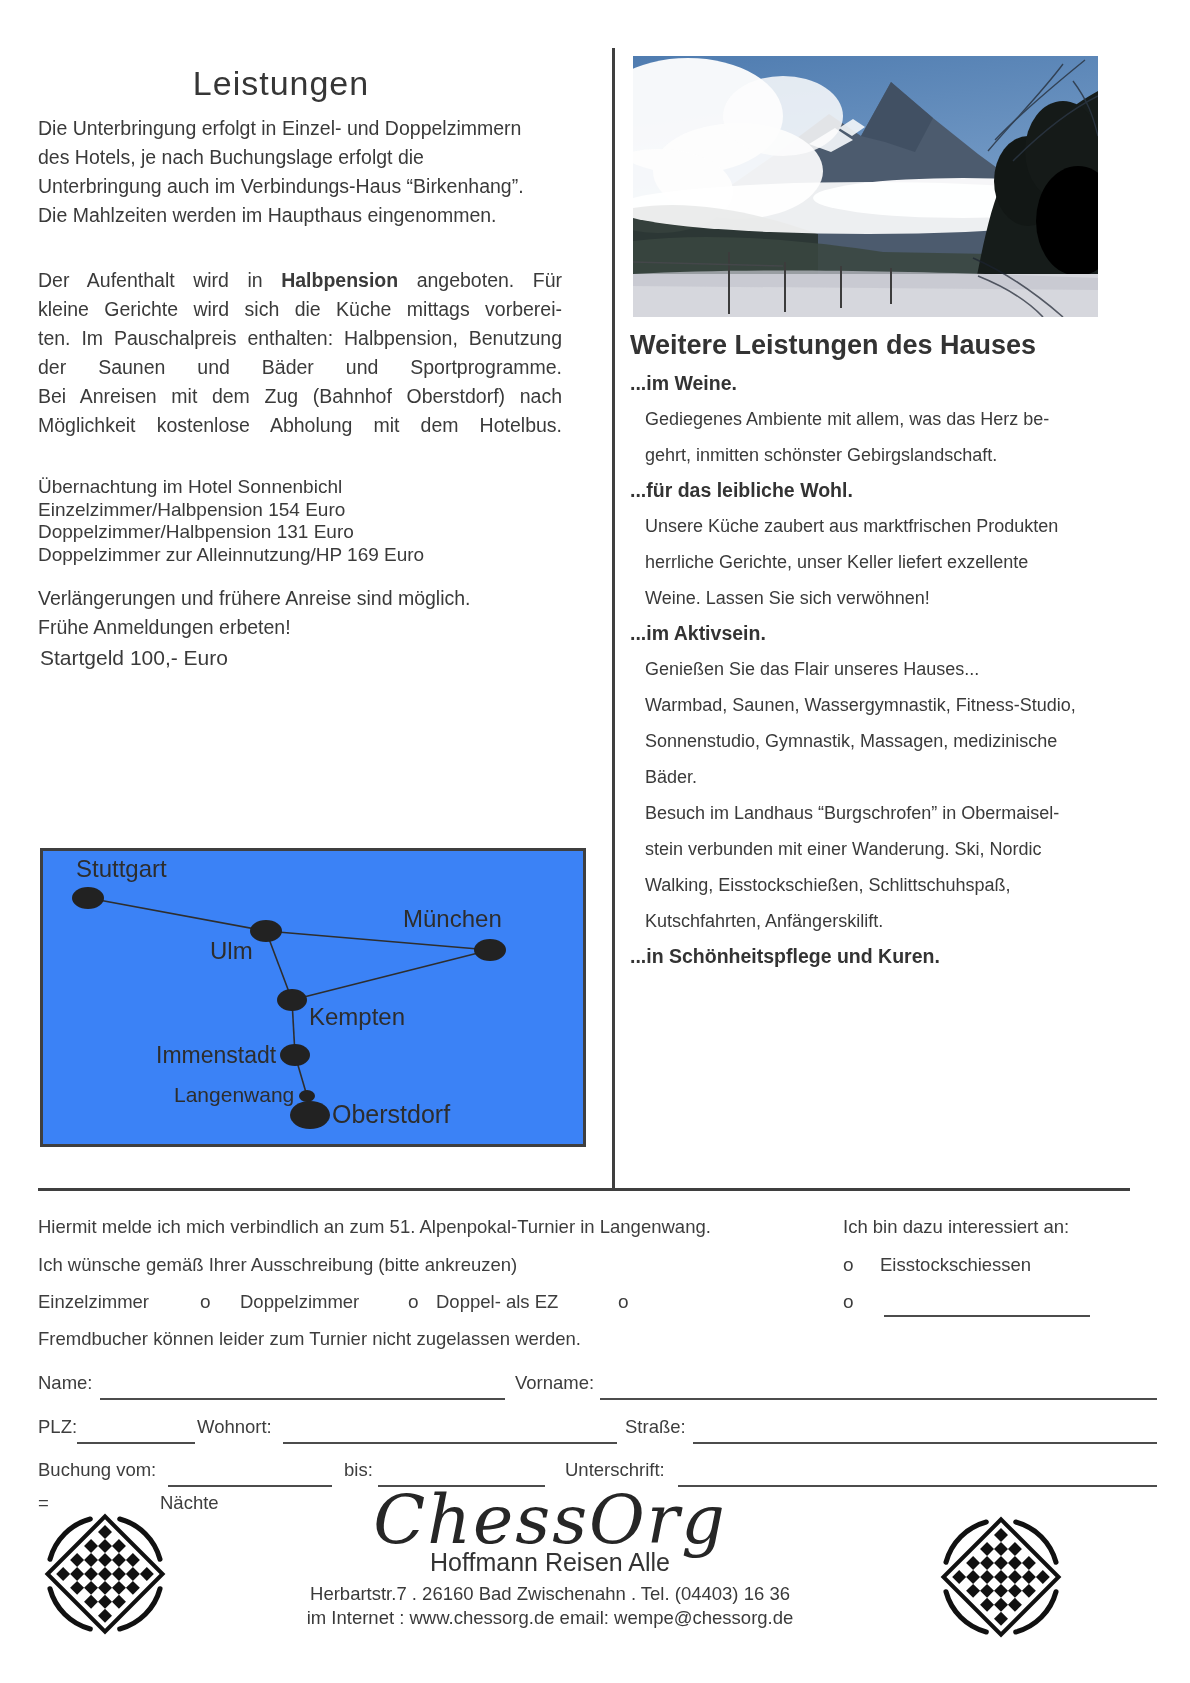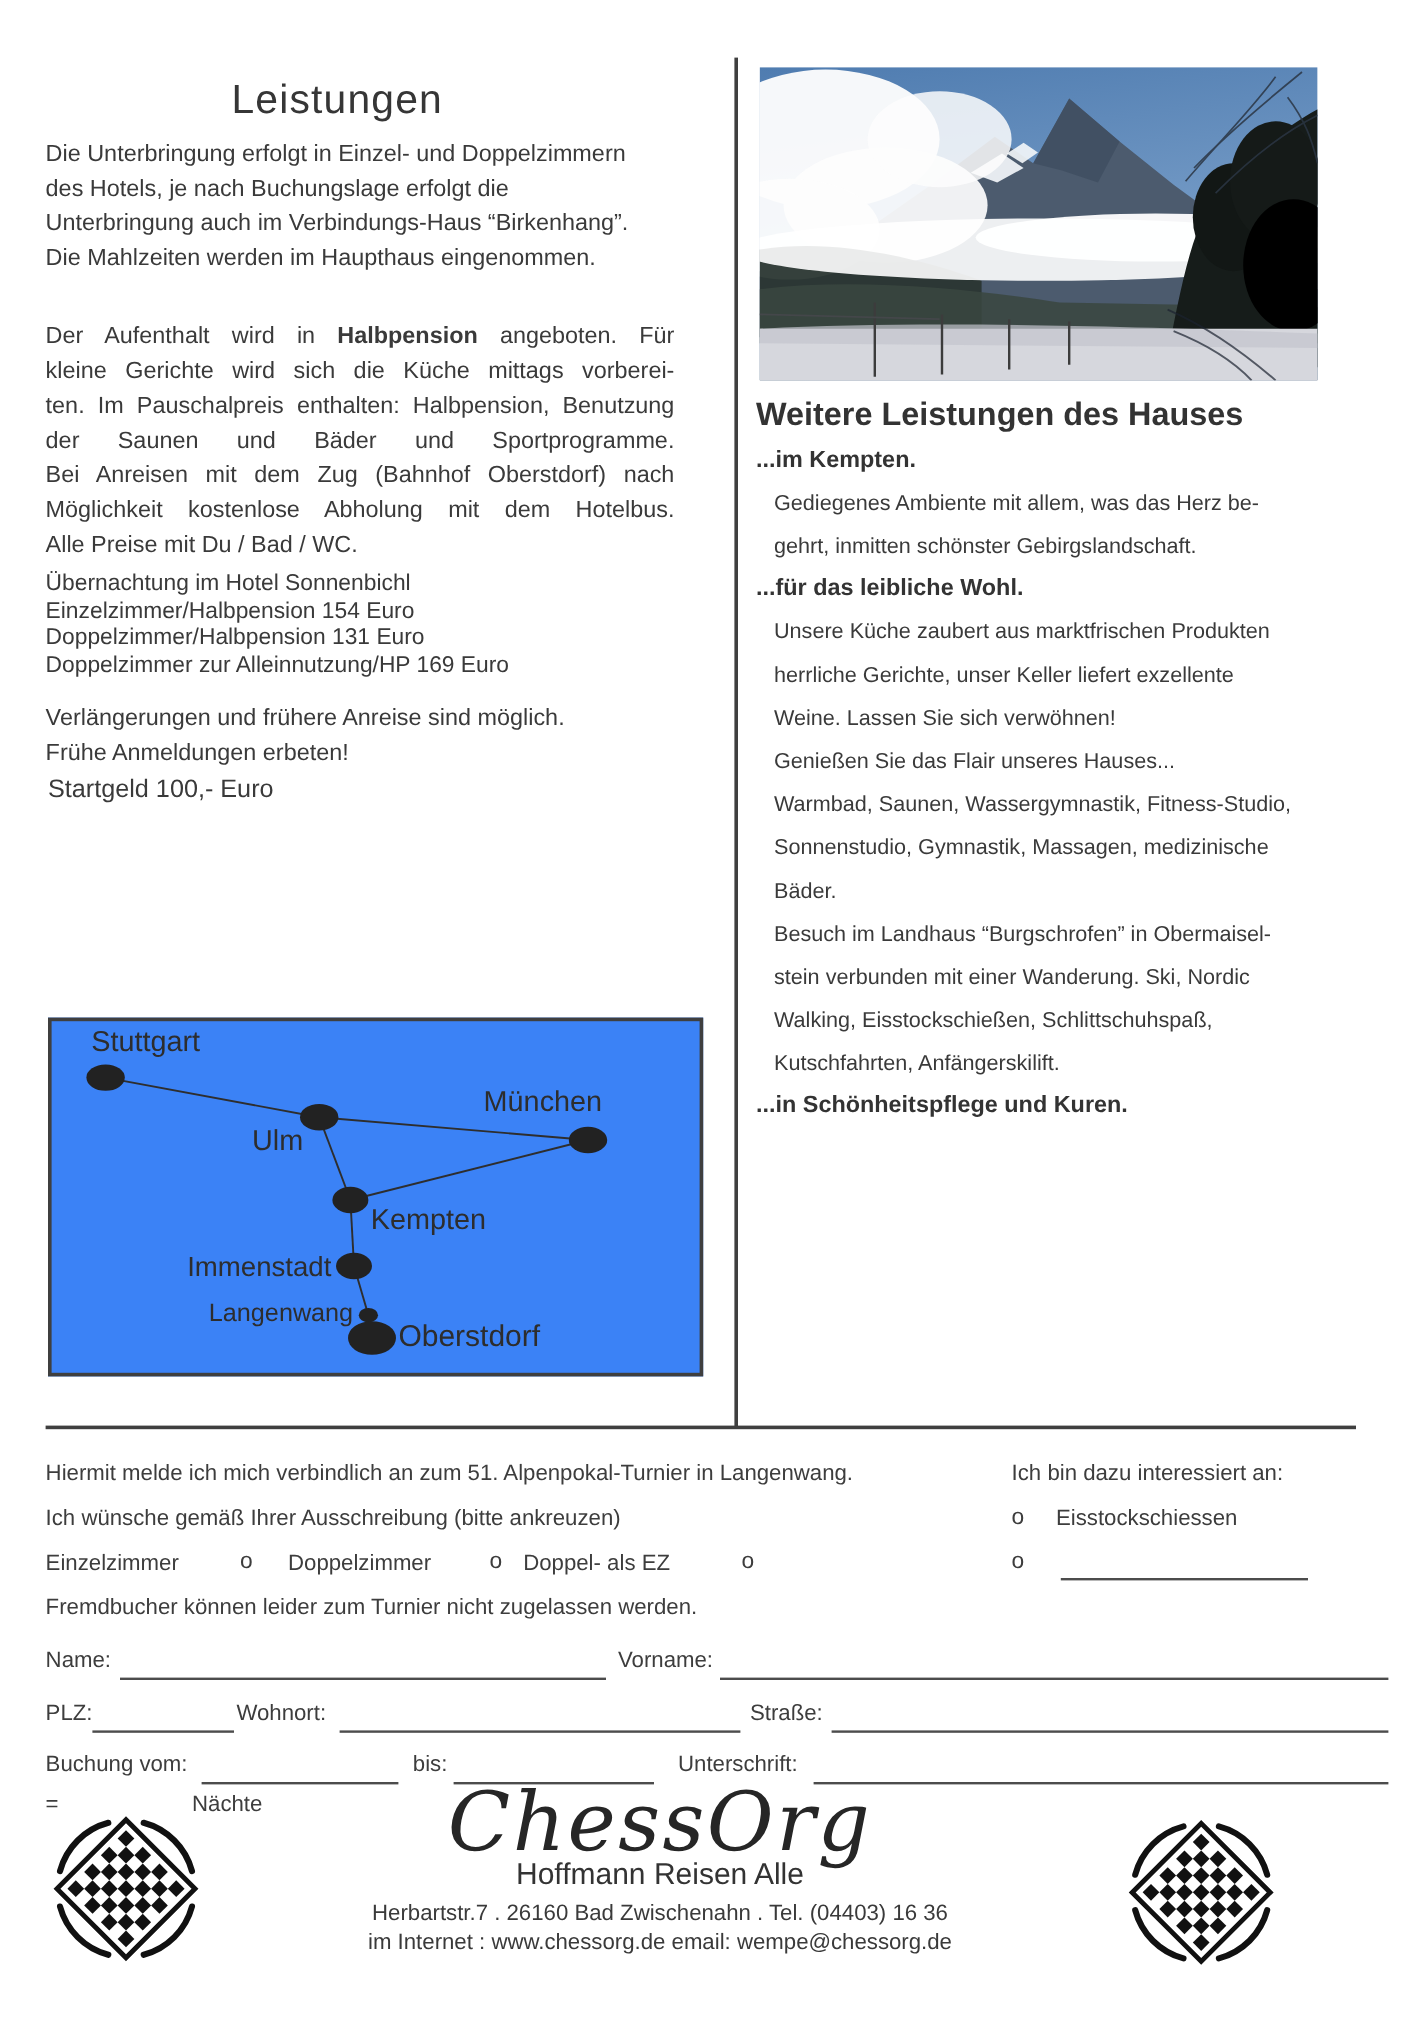--- a/index.html
+++ b/index.html
@@ -41,21 +41,20 @@
 Unterbringung auch im Verbindungs-Haus “Birkenhang”.
 Die Mahlzeiten werden im Haupthaus eingenommen.</div>
 
   <div class="abs body-l" style="left:38px;top:266px;width:524px;">
     <div class="jblock"><span>Der Aufenthalt wird in </span><b>Halbpension</b><span> angeboten. Für
 kleine Gerichte wird sich die Küche mittags vorberei-
 ten. Im Pauschalpreis enthalten: Halbpension, Benutzung
 der Saunen und  Bäder und Sportprogramme.
 Bei Anreisen mit dem Zug (Bahnhof Oberstdorf) nach
 Möglichkeit kostenlose Abholung mit dem Hotelbus.</span></div>
-    <div>Alle Preise mit Du / Bad / WC.</div>
   </div>
 
   <div class="abs prices preline" style="left:38px;top:476px;width:540px;">Übernachtung im Hotel Sonnenbichl
 Einzelzimmer/Halbpension 154 Euro
 Doppelzimmer/Halbpension 131 Euro
 Doppelzimmer zur Alleinnutzung/HP 169 Euro</div>
 
   <div class="abs body-l preline" style="left:38px;top:584px;width:540px;">Verlängerungen und frühere Anreise sind möglich.
 Frühe  Anmeldungen erbeten!</div>
 
@@ -143,31 +142,32 @@
         <path d="M430,261 C400,235 370,215 340,202"></path>
         <path d="M410,261 C390,240 365,228 345,220"></path>
       </g>
     </svg>
   </div>
 
   <div class="abs rc-head" style="left:630px;top:330px;width:460px;">Weitere Leistungen des Hauses</div>
 
   <div class="abs" style="left:630px;top:366px;width:455px;">
     <div>
-      <div class="sec-title">...im Kempten.</div>
+      <div class="sec-title">...im Weine.</div>
       <div class="sec-body preline">Gediegenes Ambiente mit allem, was das Herz be-
 gehrt, inmitten schönster Gebirgslandschaft.</div>
     </div>
     <div>
       <div class="sec-title">...für das leibliche Wohl.</div>
       <div class="sec-body preline">Unsere Küche zaubert aus marktfrischen Produkten
 herrliche Gerichte, unser Keller liefert exzellente
 Weine. Lassen Sie sich verwöhnen!</div>
     </div>
     <div>
+      <div class="sec-title">...im Aktivsein.</div>
       <div class="sec-body preline">Genießen Sie das Flair unseres Hauses...
 Warmbad, Saunen, Wassergymnastik, Fitness-Studio,
 Sonnenstudio, Gymnastik, Massagen, medizinische
 Bäder.
 Besuch im Landhaus “Burgschrofen” in Obermaisel-
 stein verbunden mit einer Wanderung. Ski, Nordic
 Walking, Eisstockschießen, Schlittschuhspaß,
 Kutschfahrten, Anfängerskilift.</div>
     </div>
     <div>

